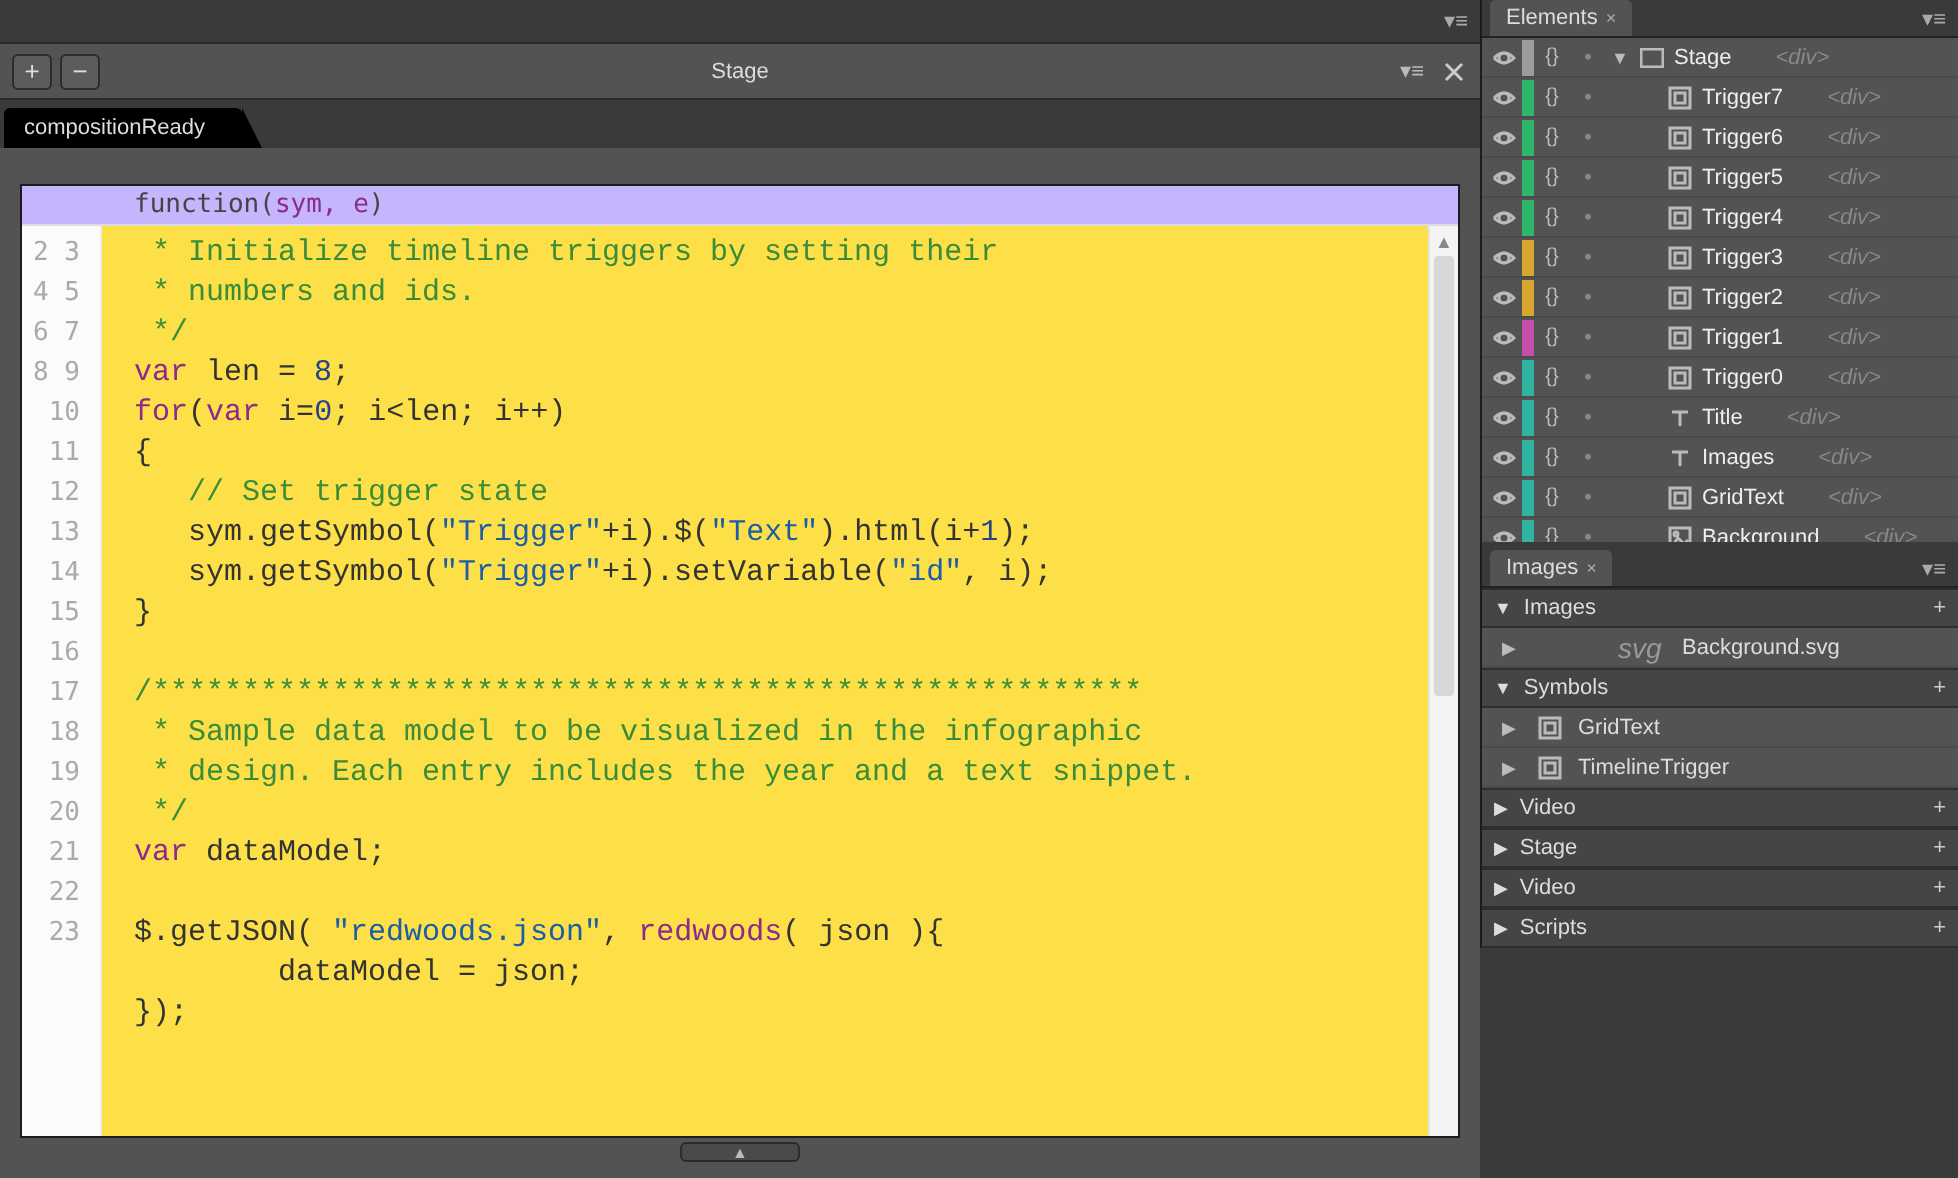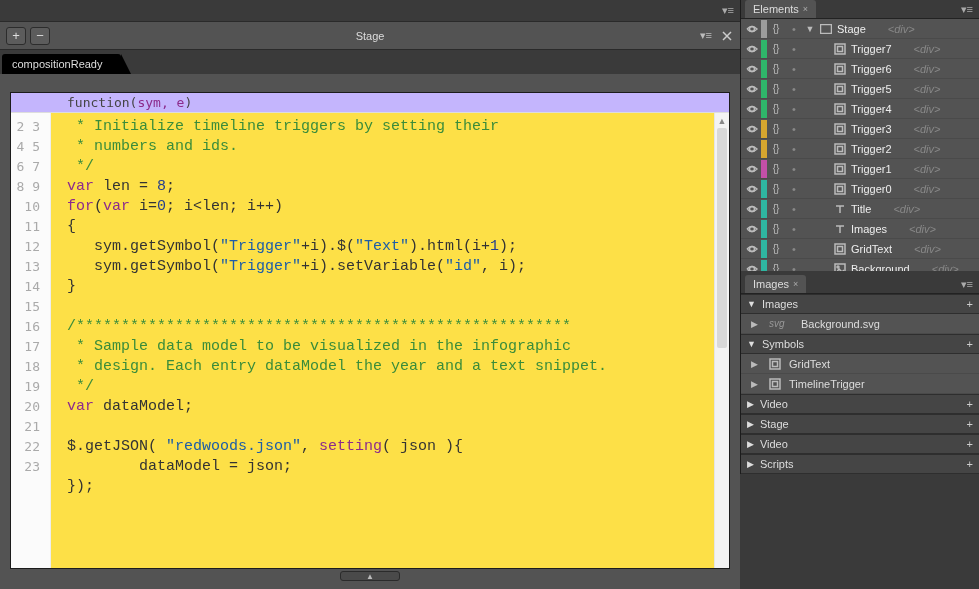--- a/index.html
+++ b/index.html
@@ -214,21 +214,21 @@
 .lib-item {
   height: 20px;
   display: flex;
   align-items: center;
   padding: 0 6px 0 10px;
   color: #ddd;
   gap: 8px;
   border-bottom: 1px solid #4a4a4a;
 }
 .lib-item .tri { color:#bbb; font-size:9px; width:10px; }
-.lib-item .kind { color:#999; font-style:italic; width:24px; font-size:10px; }
+.lib-item .kind { color:#999; font-style:italic; width:24px; font-size:14px;margin-left:40px; }
 
 .elements-scroll { height: 320px; overflow:hidden; }
 
 svg { display: block; }
 .icon { fill: none; stroke: currentColor; stroke-width: 1.5; }
 </style>
 </head>
 <body>
 
 <div class="left-pane">
@@ -286,31 +286,32 @@
 21
 22
 23
 </div>
         <div class="code-lines" id="code-lines"><span class="cm"> * Initialize timeline triggers by setting their</span>
 <span class="cm"> * numbers and ids.</span>
 <span class="cm"> */</span>
 <span class="kw">var</span> len = <span class="num">8</span>;
 <span class="kw">for</span>(<span class="kw">var</span> i=<span class="num">0</span>; i&lt;len; i++)
 {
+<span class="cm">   // Set trigger state</span>
    sym.getSymbol(<span class="str">"Trigger"</span>+i).$(<span class="str">"Text"</span>).html(i+<span class="num">1</span>);
    sym.getSymbol(<span class="str">"Trigger"</span>+i).setVariable(<span class="str">"id"</span>, i);
 }
 
 <span class="cm">/*******************************************************</span>
 <span class="cm"> * Sample data model to be visualized in the infographic</span>
-<span class="cm"> * design. Each entry dataModel the year and a text snippet.</span>
+<span class="cm"> * design. Each entry includes the year and a text snippet.</span>
 <span class="cm"> */</span>
 <span class="kw">var</span> dataModel;
 
-$.getJSON( <span class="str">"redwoods.json"</span>, <span class="kw">setting</span>( json ){
+$.getJSON( <span class="str">"redwoods.json"</span>, <span class="kw">redwoods</span>( json ){
         dataModel = json;
 });
 
 
 </div>
         <div class="scroll-gutter">
           <div class="scroll-arrow">▲</div>
           <div class="scroll-thumb"></div>
         </div>
       </div>

